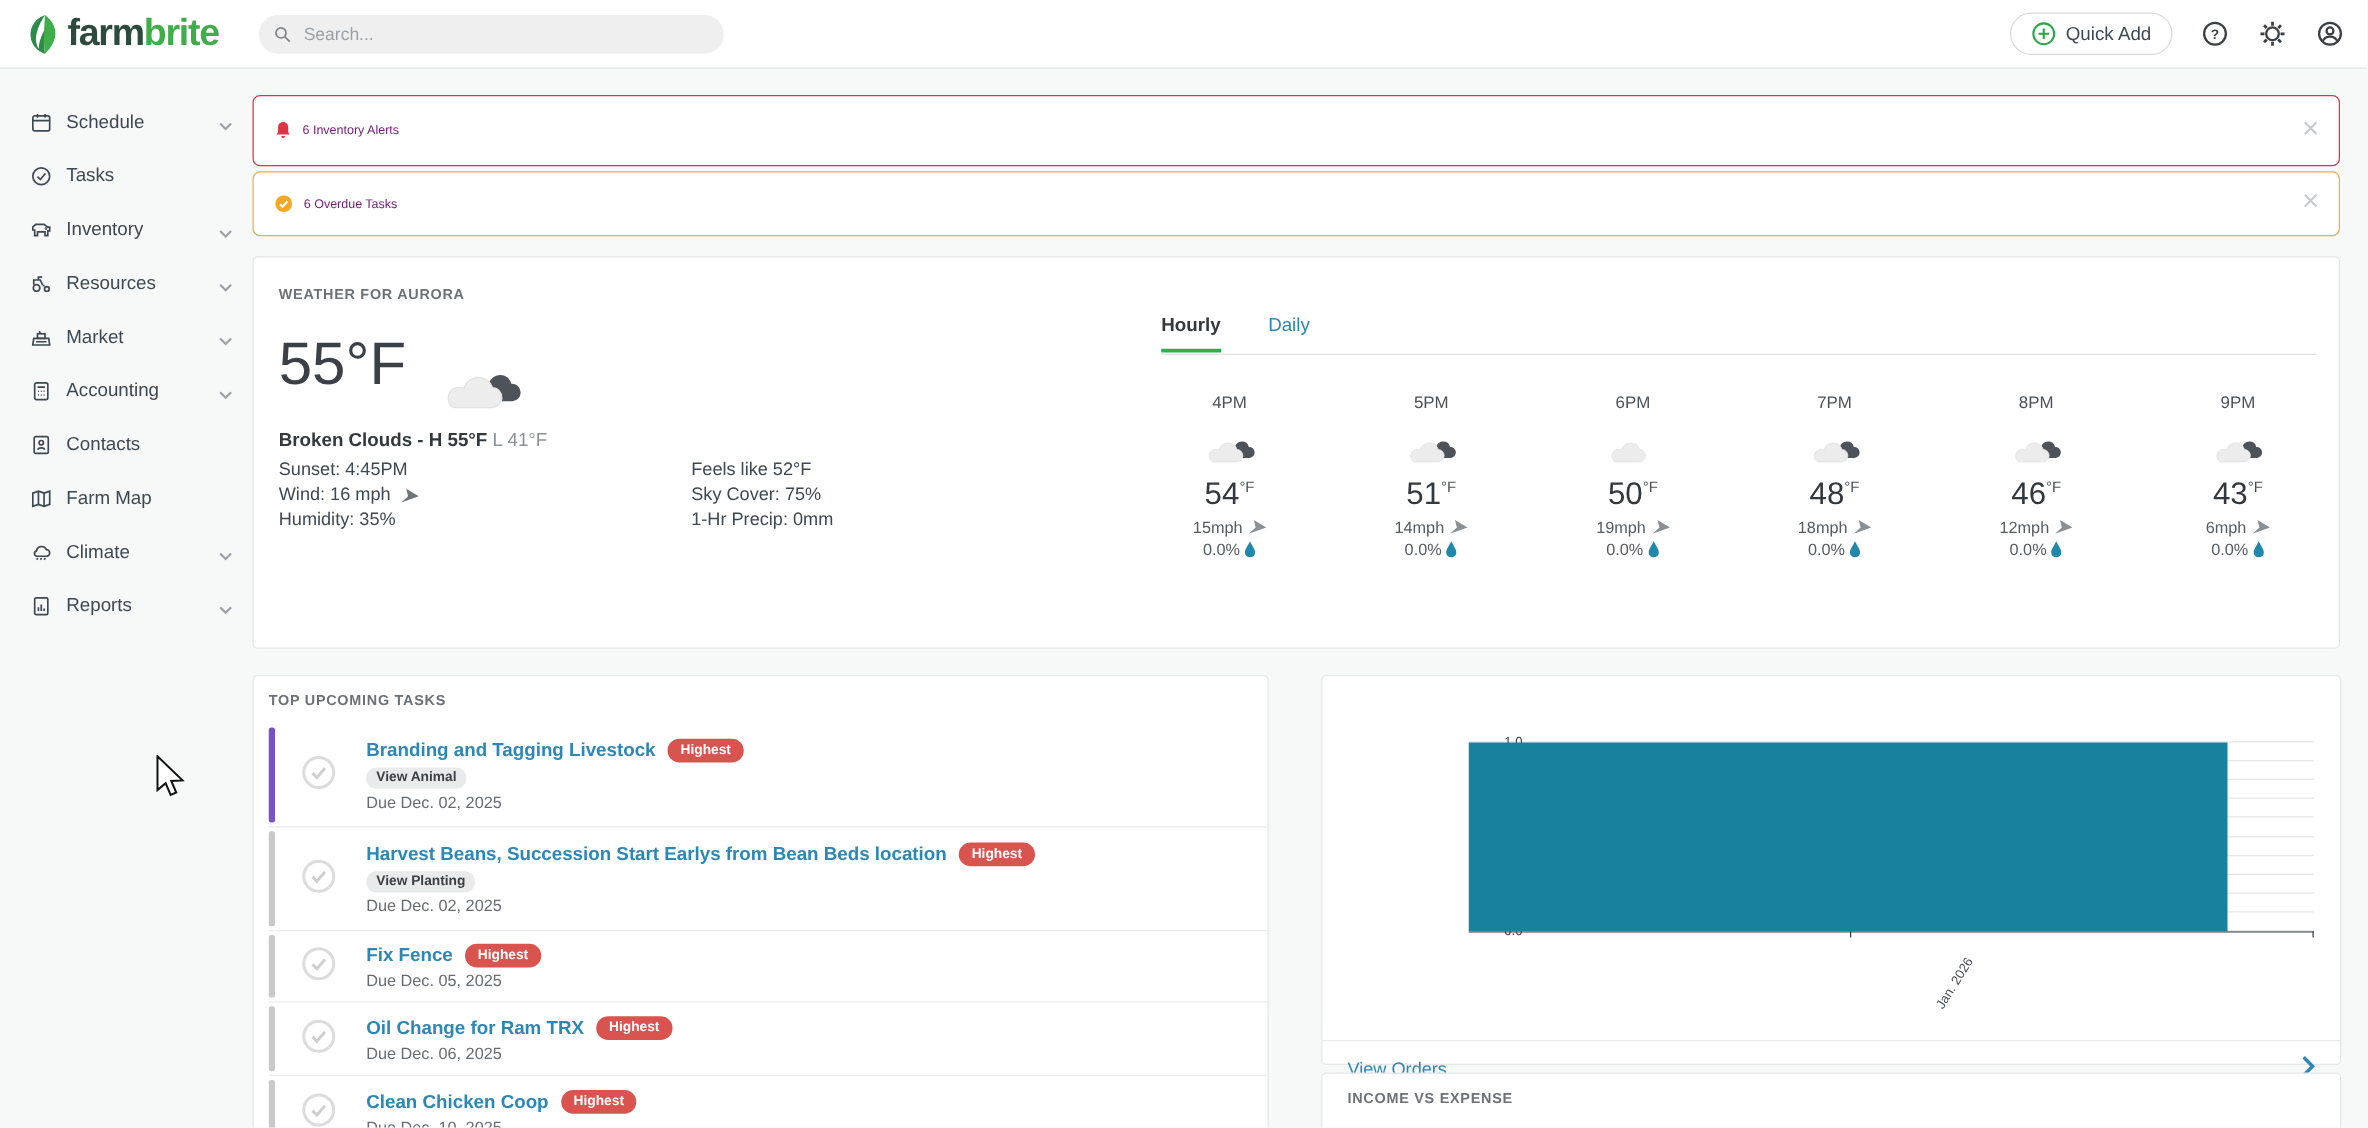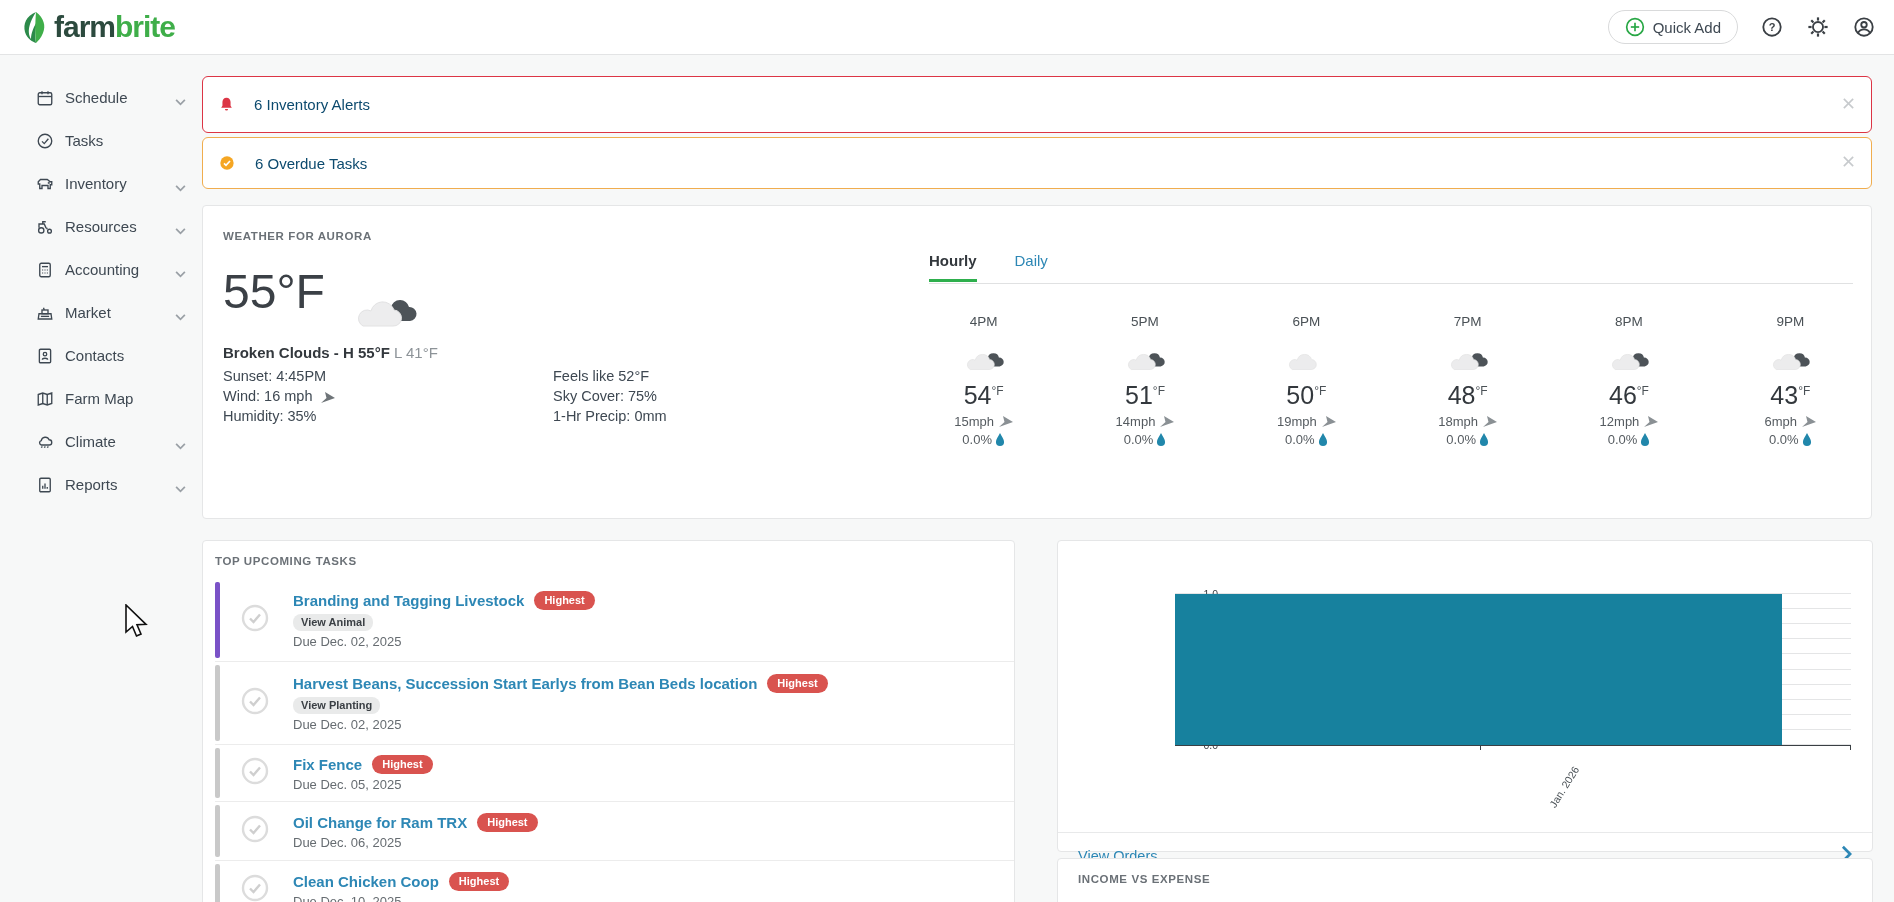--- a/index.html
+++ b/index.html
@@ -19,34 +19,34 @@
   .searchbox input{border:none;background:transparent;outline:none;font-size:14px;color:#555;
                    font-family:"Liberation Sans",sans-serif;width:100%;margin-left:8px;}
   .searchbox input::placeholder{color:#9aa0a5;}
   .topbar-right{position:absolute;right:18px;top:0;height:54px;display:flex;align-items:center;gap:22px;}
   .quick-add{display:flex;align-items:center;gap:8px;border:1px solid #d9dadb;border-radius:18px;
              background:#fff;height:34px;padding:0 16px;font-size:15px;color:#3e4852;cursor:pointer;}
   .icon-btn{width:24px;height:24px;cursor:pointer;display:flex;align-items:center;justify-content:center;}
 
   
   .sidebar{position:absolute;left:0;top:54px;width:200px;bottom:0;padding-top:22px;}
-  .side-item{height:43px;display:flex;align-items:center;padding-left:36px;cursor:pointer;position:relative;}
+  .side-item{height:43px;display:flex;align-items:center;padding-left:24px;cursor:pointer;position:relative;}
   .side-item .s-icon{width:19px;height:19px;flex:0 0 19px;display:flex;align-items:center;}
   .side-item .s-label{font-size:15px;margin-left:10px;color:#3e4852;}
   .side-item .s-chev{position:absolute;right:14px;top:16px;}
 
   
   .card{position:absolute;background:#fff;border:1px solid #e5e6e7;border-radius:4px;box-sizing:border-box;}
   .card-title{font-size:11.5px;color:#6b7177;letter-spacing:.6px;font-weight:bold;}
 
   .alert{position:absolute;left:202px;width:1670px;background:#fff;border-radius:6px;
          display:flex;align-items:center;padding:0 16px;box-sizing:border-box;}
   .alert-red{top:76px;height:57px;border:1px solid #dc3545;}
   .alert-yellow{top:137px;height:52px;border:1px solid #f0ad4e;text-align:center;}
-  .alert-link{color:#0c4a6e;font-size:15px;margin-left:20px;cursor:pointer;}
+  .alert-link{color:#701a75;font-size:10px;margin-left:8px;cursor:pointer;}
   .alert-close{margin-left:auto;cursor:pointer;opacity:.55;}
 
   
   .weather-card{left:202px;top:205px;width:1670px;height:314px;padding:24px 20px;}
   .big-temp{position:absolute;left:20px;top:58px;font-size:48px;color:#3b4046;}
   .big-clouds{position:absolute;left:150px;top:78px;}
   .w-summary{position:absolute;left:20px;top:138px;font-size:15px;}
   .w-sum-bold{font-weight:bold;color:#33383d;}
   .w-sum-light{color:#8d9398;}
   .w-col{position:absolute;top:160px;font-size:14.5px;color:#3e4852;line-height:20px;}
@@ -112,20 +112,27 @@
 <div id="app">
 
   <div class="topbar">
     <div class="logo">
       <svg width="26" height="34" viewBox="0 0 26 34">
         <path d="M14 2 C4 6 1 14 3 22 C5 29 11 32 14 33 C13 26 13 18 16 10 C12 16 9 23 9 29 C6 24 5 16 14 2 Z" fill="#2c8a4a"></path>
         <path d="M14 2 C22 8 24 16 21 23 C19 28 16 31 14 33 C13 25 13 15 14 2 Z" fill="#3fae49"></path>
       </svg>
       <span class="logo-text"><span class="logo-farm">farm</span><span class="logo-brite">brite</span></span>
     </div>
+    <div class="searchbox">
+      <svg width="15" height="15" viewBox="0 0 24 24" fill="none" stroke="#7d8387" stroke-width="2.4">
+        <circle cx="10" cy="10" r="7"></circle>
+          <line x1="15.5" y1="15.5" x2="22" y2="22"></line>
+      </svg>
+      <input type="text" placeholder="Search..." style="">
+    </div>
     <div class="topbar-right">
       <button class="quick-add">
         <svg width="20" height="20" viewBox="0 0 24 24" fill="none" stroke="#28a745" stroke-width="2">
           <circle cx="12" cy="12" r="10"></circle>
             <line x1="12" y1="7" x2="12" y2="17"></line>
             <line x1="7" y1="12" x2="17" y2="12"></line>
         </svg>
         <span>Quick Add</span>
       </button>
       <div class="icon-btn">
@@ -214,47 +221,47 @@
       <span class="s-label">Resources</span>
       <span class="s-chev">
         <svg width="11" height="7" viewBox="0 0 12 8" fill="none" stroke="#9aa0a6" stroke-width="2">
             <polyline points="1,1 6,6 11,1"></polyline>
           </svg></span>
     </div>
 
     <div class="side-item">
       <span class="s-icon">
         <svg width="18" height="18" viewBox="0 0 24 24" fill="none" stroke="#3e4852" stroke-width="1.8">
+          <path d="M4 13 H20 L21 20 H3 Z"></path>
+            <rect x="8" y="8" width="8" height="5"></rect>
+            <line x1="10" y1="5" x2="11" y2="8"></line>
+          <line x1="6.5" y1="16.5" x2="17.5" y2="16.5"></line>
+        </svg>
+        </span>
+      <span class="s-label">Market</span>
+      <span class="s-chev">
+        <svg width="11" height="7" viewBox="0 0 12 8" fill="none" stroke="#9aa0a6" stroke-width="2">
+            <polyline points="1,1 6,6 11,1"></polyline>
+          </svg></span>
+    </div>
+
+    <div class="side-item">
+      <span class="s-icon">
+        <svg width="18" height="18" viewBox="0 0 24 24" fill="none" stroke="#3e4852" stroke-width="1.8">
           <rect x="5" y="3" width="14" height="18" rx="2"></rect>
             <line x1="8" y1="7.5" x2="16" y2="7.5"></line>
           <line x1="8.5" y1="12" x2="9.5" y2="12"></line>
             <line x1="11.5" y1="12" x2="12.5" y2="12"></line>
             <line x1="14.5" y1="12" x2="15.5" y2="12"></line>
           <line x1="8.5" y1="16" x2="9.5" y2="16"></line>
             <line x1="11.5" y1="16" x2="12.5" y2="16"></line>
             <line x1="14.5" y1="16" x2="15.5" y2="16"></line>
         </svg>
         </span>
       <span class="s-label">Accounting</span>
-      <span class="s-chev">
-        <svg width="11" height="7" viewBox="0 0 12 8" fill="none" stroke="#9aa0a6" stroke-width="2">
-            <polyline points="1,1 6,6 11,1"></polyline>
-          </svg></span>
-    </div>
-
-    <div class="side-item">
-      <span class="s-icon">
-        <svg width="18" height="18" viewBox="0 0 24 24" fill="none" stroke="#3e4852" stroke-width="1.8">
-          <path d="M4 13 H20 L21 20 H3 Z"></path>
-            <rect x="8" y="8" width="8" height="5"></rect>
-            <line x1="10" y1="5" x2="11" y2="8"></line>
-          <line x1="6.5" y1="16.5" x2="17.5" y2="16.5"></line>
-        </svg>
-        </span>
-      <span class="s-label">Market</span>
       <span class="s-chev">
         <svg width="11" height="7" viewBox="0 0 12 8" fill="none" stroke="#9aa0a6" stroke-width="2">
             <polyline points="1,1 6,6 11,1"></polyline>
           </svg></span>
     </div>
 
     <div class="side-item">
       <span class="s-icon">
         <svg width="18" height="18" viewBox="0 0 24 24" fill="none" stroke="#3e4852" stroke-width="1.8">
           <rect x="4.5" y="3" width="15" height="18" rx="1.5"></rect>

